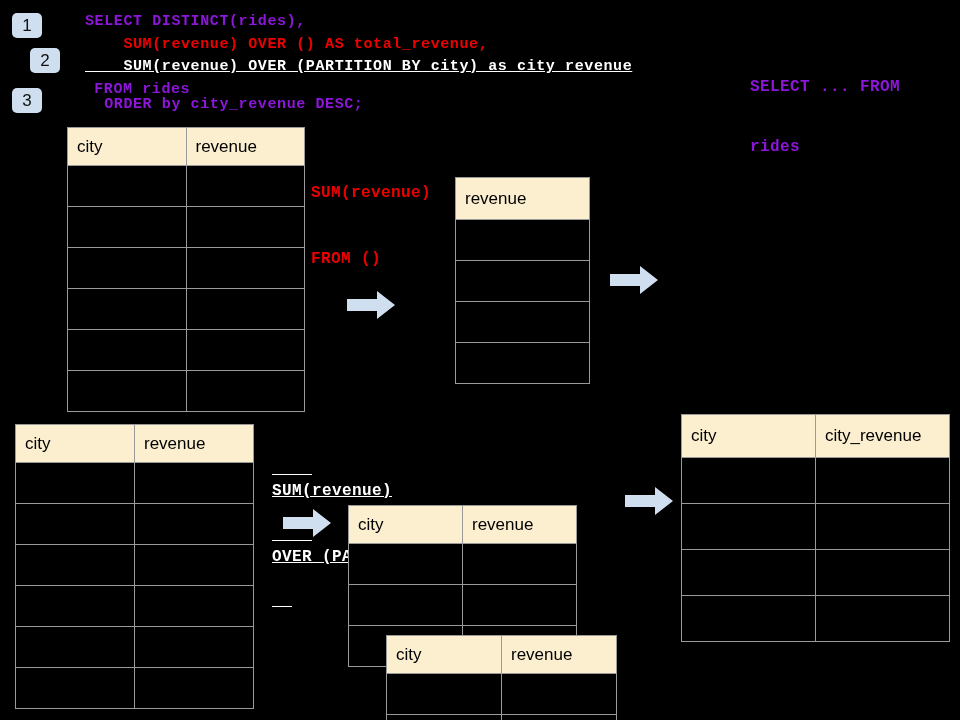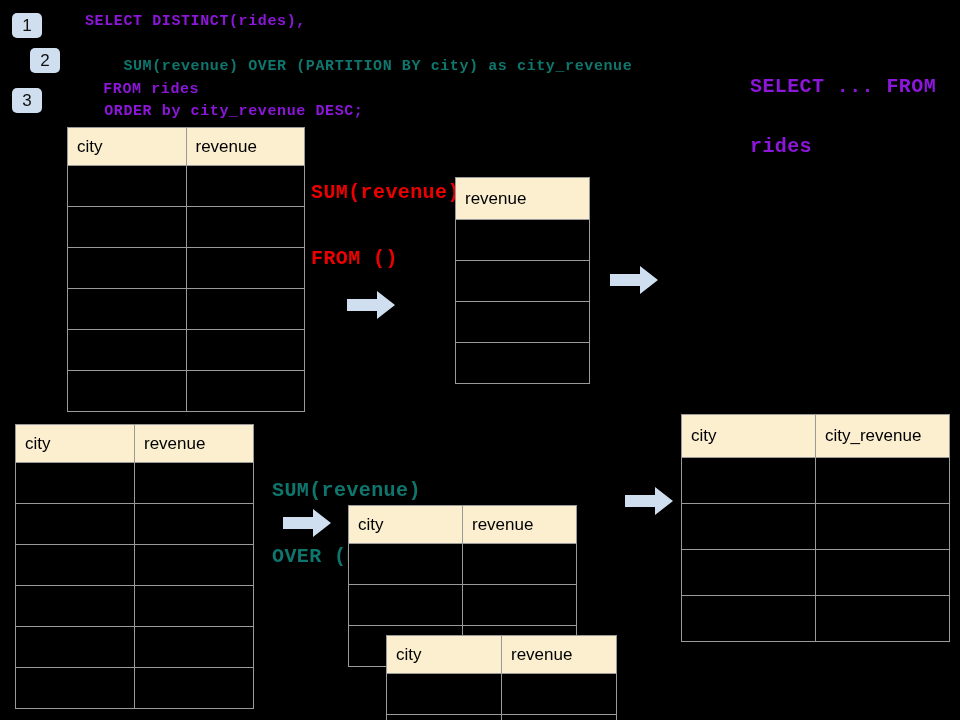--- a/index.html
+++ b/index.html
@@ -34,26 +34,26 @@
   .code {
     position: absolute;
     font-family: "Liberation Mono", monospace;
     font-size: 15px;
     letter-spacing: 0.6px;
     white-space: pre;
     font-weight: bold;
   }
   .c-purple { color: #8c16d9; }
   .c-red    { color: #ee0000; }
-  .c-green  { color: #0f766e; }
+  .c-green  { color: #ffffff; text-decoration: underline; }
 
   .note {
     position: absolute;
     font-family: "Liberation Mono", monospace;
-    font-size: 20px;
+    font-size: 16px;
     letter-spacing: 0.4px;
     white-space: pre;
     font-weight: bold;
     line-height: 22px;
   }
 
   
   .tbl {
     position: absolute;
     border-collapse: collapse;
@@ -86,23 +86,24 @@
 </head>
 <body>
 
 <div id="canvas">
 
   <div class="badge" style="left:12px; top:13px;">1</div>
   <div class="badge" style="left:30px; top:48px;">2</div>
   <div class="badge" style="left:12px; top:88px;">3</div>
 
   <div class="code c-purple" style="left:85px; top:13px;">SELECT DISTINCT(rides),</div>
+  <div class="code c-red" style="left:85px; top:36px;">    SUM(revenue) OVER () AS total_revenue,</div>
   <div class="code c-green" style="left:85px; top:58px;">    SUM(revenue) OVER (PARTITION BY city) as city_revenue</div>
-  <div class="code c-purple" style="left:84px; top:81px;">  FROM rides</div>
-  <div class="code c-purple" style="left:85px; top:103px;">  ORDER by city_revenue DESC;</div>
+  <div class="code c-purple" style="left:75px; top:81px;">  FROM rides</div>
+  <div class="code c-purple" style="left:85px; top:96px;">  ORDER by city_revenue DESC;</div>
 
   <div class="note c-purple" style="left:750px; top:37px; line-height:20px;">
     <div>SELECT ... FROM</div>
     <div>rides</div>
   </div>
 
   <div class="note c-red" style="left:311px; top:138px;">
     <div>SUM(revenue)</div>
     <div>FROM ()</div>
   </div>

